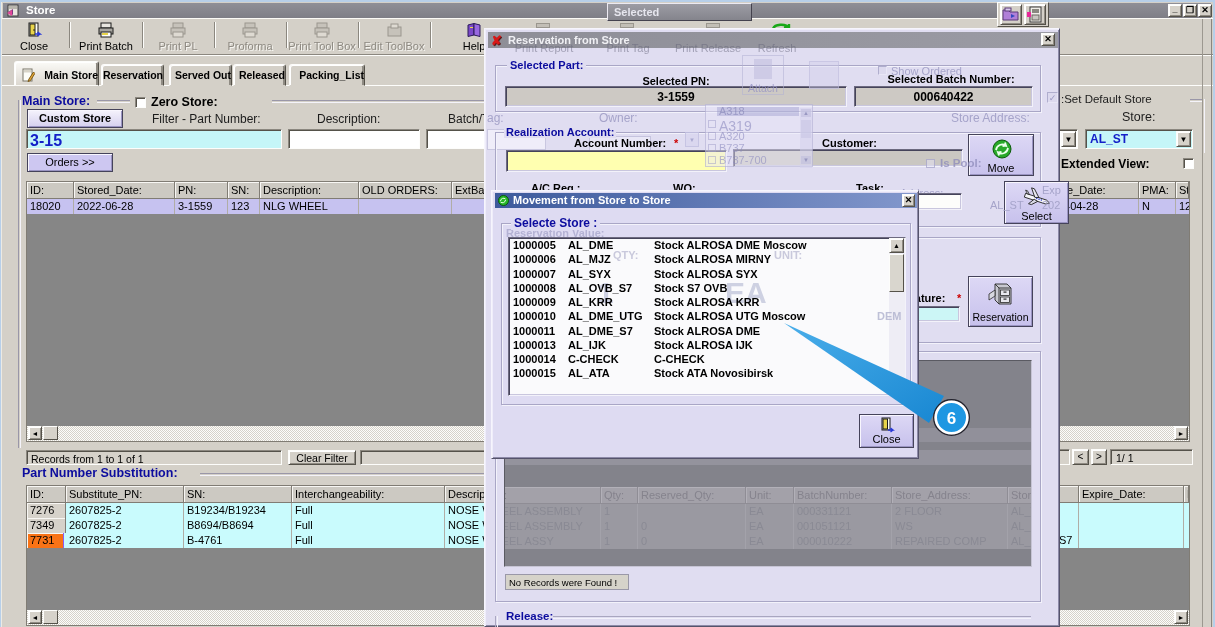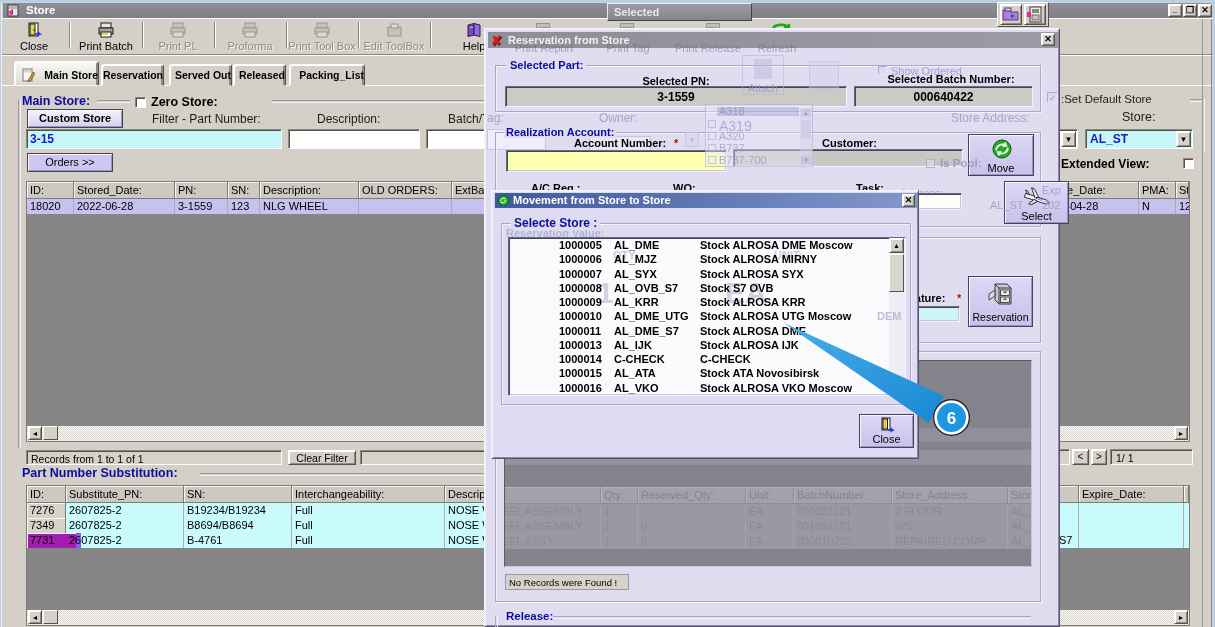--- a/index.html
+++ b/index.html
@@ -38,21 +38,21 @@
   .checkbox { background:#fff; border:1px solid; border-color:#8b877f #fdfdfb #fdfdfb #8b877f; box-shadow:inset 1px 1px 0 #55524a; }
   
   .lavbtn { background:linear-gradient(180deg,#ddd8f5,#c7c1ec); border:1px solid #45435a; box-shadow:inset 1px 1px 0 #f8f6fe, inset -1px -1px 0 #9a94c2; text-align:center; }
   
   #dlg-reservation { left:484px; top:28px; width:576px; height:599px; background:#e0ddf1; border:1px solid; border-color:#f6f5fd #55536b #55536b #f6f5fd; box-shadow:inset 1px 1px 0 #efedfa, inset -1px -1px 0 #8d8aa8; z-index:10; }
   #dlg-movement { left:491px; top:190px; width:428px; height:269px; background:#dedbf2; border:1px solid; border-color:#f6f5fd #55536b #55536b #f6f5fd; box-shadow:inset 1px 1px 0 #efedfa, inset -1px -1px 0 #8d8aa8; z-index:20; }
   .dlg-x { background:#d6d2ca; border:1px solid; border-color:#fdfdfb #55524a #55524a #fdfdfb; box-shadow:inset 1px 1px 0 #fff, inset -1px -1px 0 #8f8b83; font-size:9px; font-weight:bold; text-align:center; line-height:11px; }
   .sunken2 { border:1px solid; border-color:#6d6a80 #f3f2fa #f3f2fa #6d6a80; box-shadow:inset 1px 1px 0 #45435a, inset -1px -1px 0 #c9c6de; }
   .req { color:#cc0000; font-weight:bold; }
   
-  .ls-item { position:relative; height:14.27px; white-space:nowrap; font-weight:bold; font-size:11px;margin-left:46px; }
+  .ls-item { position:relative; height:14.27px; white-space:nowrap; font-weight:bold; font-size:11px; }
   .ls-id { position:absolute; left:4px; } .ls-code { position:absolute; left:59px; } .ls-name { position:absolute; left:145px; }
   
   .ghostgrid .hcell { background:#a3a1a9; border-right:1px solid #8f8d95; border-bottom:1px solid #8f8d95; box-shadow:inset 1px 1px 0 #b2b0b8; color:#85838d; }
   .ghostgrid .cell { border-right:1px solid #a3a2aa; color:#8a8a94; }
   .ghostgrid .gridrow { background:#9a99a1; }
   svg { display:block; }
 </style>
 </head>
 <body>
 
@@ -221,21 +221,21 @@
   <div class="abs etch" style="left:272px; top:100px; width:771px; height:2px;"></div>
 
   <div class="abs lavbtn" style="left:27px; top:109px; width:96px; height:19px; background:linear-gradient(180deg,#f5f3fc,#d5d0ee);">
     <span class="b" style="line-height:17px; font-size:11px;">Custom Store</span>
   </div>
   <div class="abs" style="left:152px; top:112px; font-size:12px; color:#1c1c1c;">Filter - Part Number:</div>
   <div class="abs" style="left:317px; top:112px; font-size:12px; color:#1c1c1c;">Description:</div>
   <div class="abs" style="left:448px; top:112px; font-size:12px; color:#1c1c1c;">Batch/Tag:</div>
 
   <div class="abs sunken" style="left:26px; top:129px; width:256px; height:20px; background:#c5f6f8;">
-    <span class="b" style="position:absolute; left:3px; top:2px; color:#1420c8; font-size:12px;">3-15</span>
+    <span class="b" style="position:absolute; left:3px; top:2px; color:#1420c8; font-size:16px;">3-15</span>
   </div>
   <div class="abs sunken" style="left:288px; top:129px; width:132px; height:20px;"></div>
   <div class="abs sunken" style="left:426px; top:129px; width:119px; height:20px;"></div>
 
   <div class="abs lavbtn" style="left:27px; top:153px; width:86px; height:19px; background:#cdc7f1;">
     <span style="line-height:17px; font-size:11px;">Orders &gt;&gt;</span>
   </div>
 
   <div class="abs" style="left:26px; top:181px; width:1164px; height:261px; border:1px solid #807c74; background:#868686;">
 
@@ -332,21 +332,21 @@
         <span class="cell" style="left:573px; width:37px;">1</span>
         <span class="cell" style="left:610px; width:108px;">0</span>
         <span class="cell" style="left:718px; width:48px;">EA</span>
         <span class="cell" style="left:766px; width:98px;">001051121</span>
         <span class="cell" style="left:864px; width:116px;">WS</span>
         <span class="cell" style="left:980px; width:72px;">AL_MJZ</span>
         <span class="cell" style="left:1052px; width:105px;"></span>
         <span class="cell" style="left:1157px; width:5px; border-right:none;"></span>
       </div>
         <div class="gridrow" style="height:15px; background:#c9fbfd;">
-        <span class="cell" style="left:0px; width:54px; background:#a21caf; border-right:5px solid #8b5cf6; box-shadow:inset 1px 1px 0 #f8f7f4;">7731</span>
+        <span class="cell" style="left:0px; width:37px; background:#f97316; border-right:1px solid #8b5cf6; box-shadow:inset 1px 1px 0 #f8f7f4;">7731</span>
         <span class="cell" style="left:39px; width:118px;">2607825-2</span>
         <span class="cell" style="left:157px; width:108px;">B-4761</span>
         <span class="cell" style="left:265px; width:153px;">Full</span>
         <span class="cell" style="left:418px; width:155px;">NOSE WHEEL ASSY</span>
         <span class="cell" style="left:573px; width:37px;">1</span>
         <span class="cell" style="left:610px; width:108px;">0</span>
         <span class="cell" style="left:718px; width:48px;">EA</span>
         <span class="cell" style="left:766px; width:98px;">000010222</span>
         <span class="cell" style="left:864px; width:116px;">REPAIRED COMP</span>
         <span class="cell" style="left:980px; width:72px;">AL_OVB_S7</span>
@@ -634,25 +634,20 @@
           <div class="ls-item">
           <span class="ls-id">1000014</span>
             <span class="ls-code">C-CHECK</span>
             <span class="ls-name">C-CHECK</span>
         </div>
           <div class="ls-item">
           <span class="ls-id">1000015</span>
             <span class="ls-code">AL_ATA</span>
             <span class="ls-name">Stock ATA Novosibirsk</span>
         </div>
-          <div class="ls-item">
-          <span class="ls-id">1000016</span>
-            <span class="ls-code">AL_VKO</span>
-            <span class="ls-name">Stock ALROSA VKO Moscow</span>
-        </div>
         </div>
 
       <div class="abs sb-track" style="left:380px; top:0; width:16px; height:157px; background:#eeedf5;">
         <span class="sb-btn" style="left:0px; top:0px; width:15px; height:15px; line-height:14px; font-size:7px;">▲</span>
         <span class="abs" style="left:0px; top:16px; width:15px; height:38px; background:#d9d6ce; border:1px solid; border-color:#fdfdfb #55524a #55524a #fdfdfb;"></span>
         <span class="sb-btn" style="left:0px; top:142px; width:15px; height:15px; line-height:14px; font-size:7px;">▼</span>
       </div>
       <span class="abs" style="left:368px; top:72px; font-size:11px; font-weight:bold; color:rgba(175,178,205,0.8); z-index:2;">DEM</span>
     </div>
 

